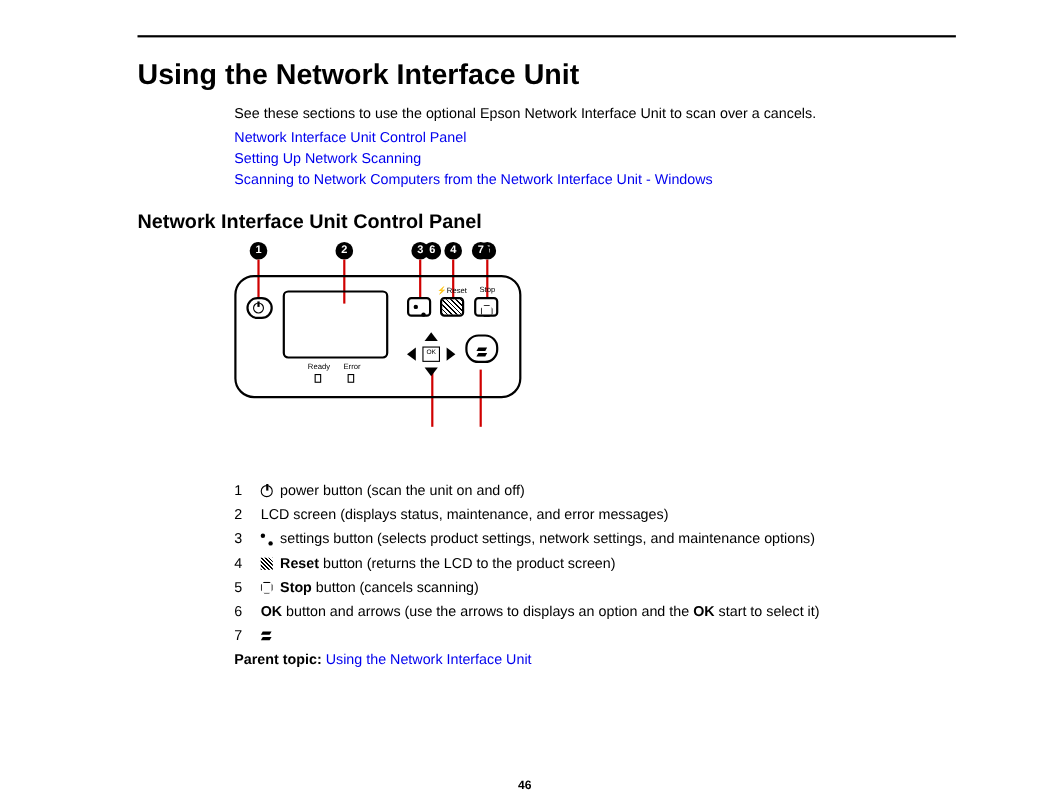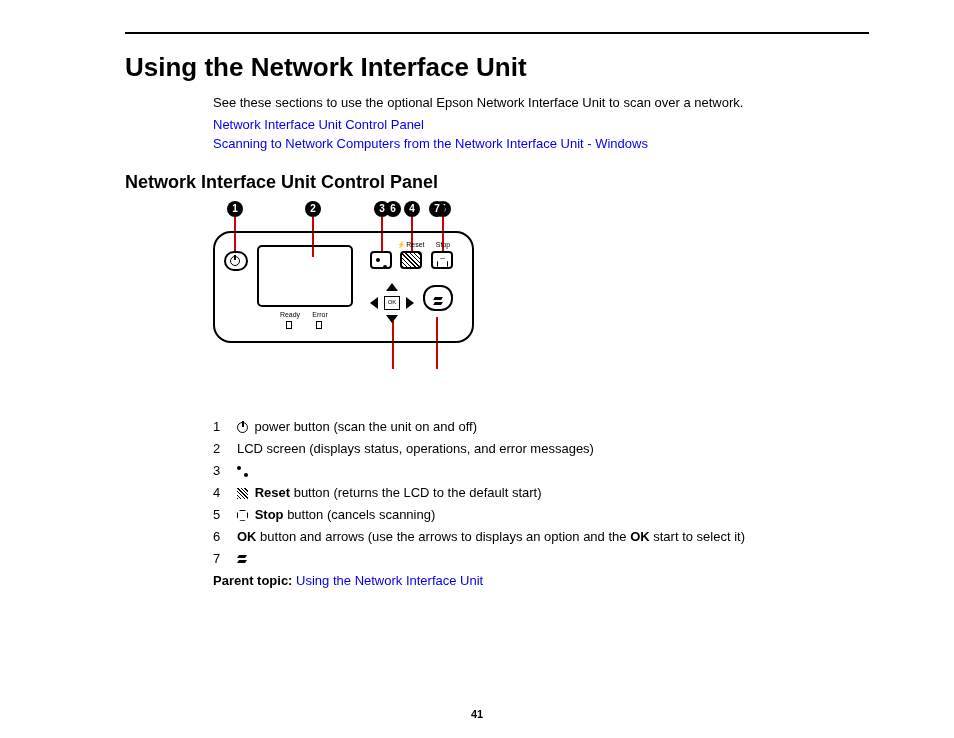--- a/index.html
+++ b/index.html
@@ -44,23 +44,24 @@
 .parent a{color:#0000ee;text-decoration:none}
 .pgnum{position:absolute;bottom:18px;left:0;width:954px;text-align:center;font-size:11px;font-weight:bold}
 b{font-weight:bold}
 </style>
 </head>
 <body>
 
 <div class="page">
   <div class="rule"></div>
   <h1>Using the Network Interface Unit</h1>
-  <p class="intro">See these sections to use the optional Epson Network Interface Unit to scan over a network.</p>
+  <p class="intro">See these sections to use the optional Epson Network Interface Unit to scan over a cancels.</p>
   <div class="links">
     <a>Network Interface Unit Control Panel</a>
+    <a>Setting Up Network Scanning</a>
     <a>Scanning to Network Computers from the Network Interface Unit - Windows</a>
   </div>
   <h2>Network Interface Unit Control Panel</h2>
 
   <div class="diagram-wrap">
     <div class="diagram">
 
       <div class="callout" style="left:14px;top:0">1</div>
       <div class="callout" style="left:92px;top:0">2</div>
       <div class="callout" style="left:161px;top:0">3</div>
@@ -116,42 +117,42 @@
     </div>
   </div>
 
   <div class="legend">
     <div class="legend-row">
         <div class="legend-num">1</div>
         <div class="legend-txt"><span class="inline-icon ic-power"></span><span> power button (scan the unit on and off)</span></div>
       </div>
     <div class="legend-row">
         <div class="legend-num">2</div>
-        <div class="legend-txt">LCD screen (displays status, operations, and error messages)</div>
+        <div class="legend-txt">LCD screen (displays status, maintenance, and error messages)</div>
       </div>
     <div class="legend-row">
         <div class="legend-num">3</div>
-        <div class="legend-txt"><span class="inline-icon ic-set"></span></div>
+        <div class="legend-txt"><span class="inline-icon ic-set"></span><span> settings button (selects product settings, network settings, and maintenance options)</span></div>
       </div>
     <div class="legend-row">
         <div class="legend-num">4</div>
-        <div class="legend-txt"><span class="inline-icon ic-reset"></span> <b>Reset</b><span> button (returns the LCD to the default start)</span></div>
+        <div class="legend-txt"><span class="inline-icon ic-reset"></span> <b>Reset</b><span> button (returns the LCD to the product screen)</span></div>
       </div>
     <div class="legend-row">
         <div class="legend-num">5</div>
         <div class="legend-txt"><span class="inline-icon ic-stop"></span> <b>Stop</b><span> button (cancels scanning)</span></div>
       </div>
     <div class="legend-row">
         <div class="legend-num">6</div>
         <div class="legend-txt"><b>OK</b><span> button and arrows (use the arrows to displays an option and the </span><b>OK</b><span> start to select it)</span></div>
       </div>
     <div class="legend-row">
         <div class="legend-num">7</div>
         <div class="legend-txt"><span class="inline-icon ic-start"></span></div>
       </div>
   </div>
 
   <div class="parent">
     <b>Parent topic:</b> <a>Using the Network Interface Unit</a>
   </div>
 
-  <div class="pgnum">41</div>
+  <div class="pgnum">46</div>
 </div>
 
 </body></html>

